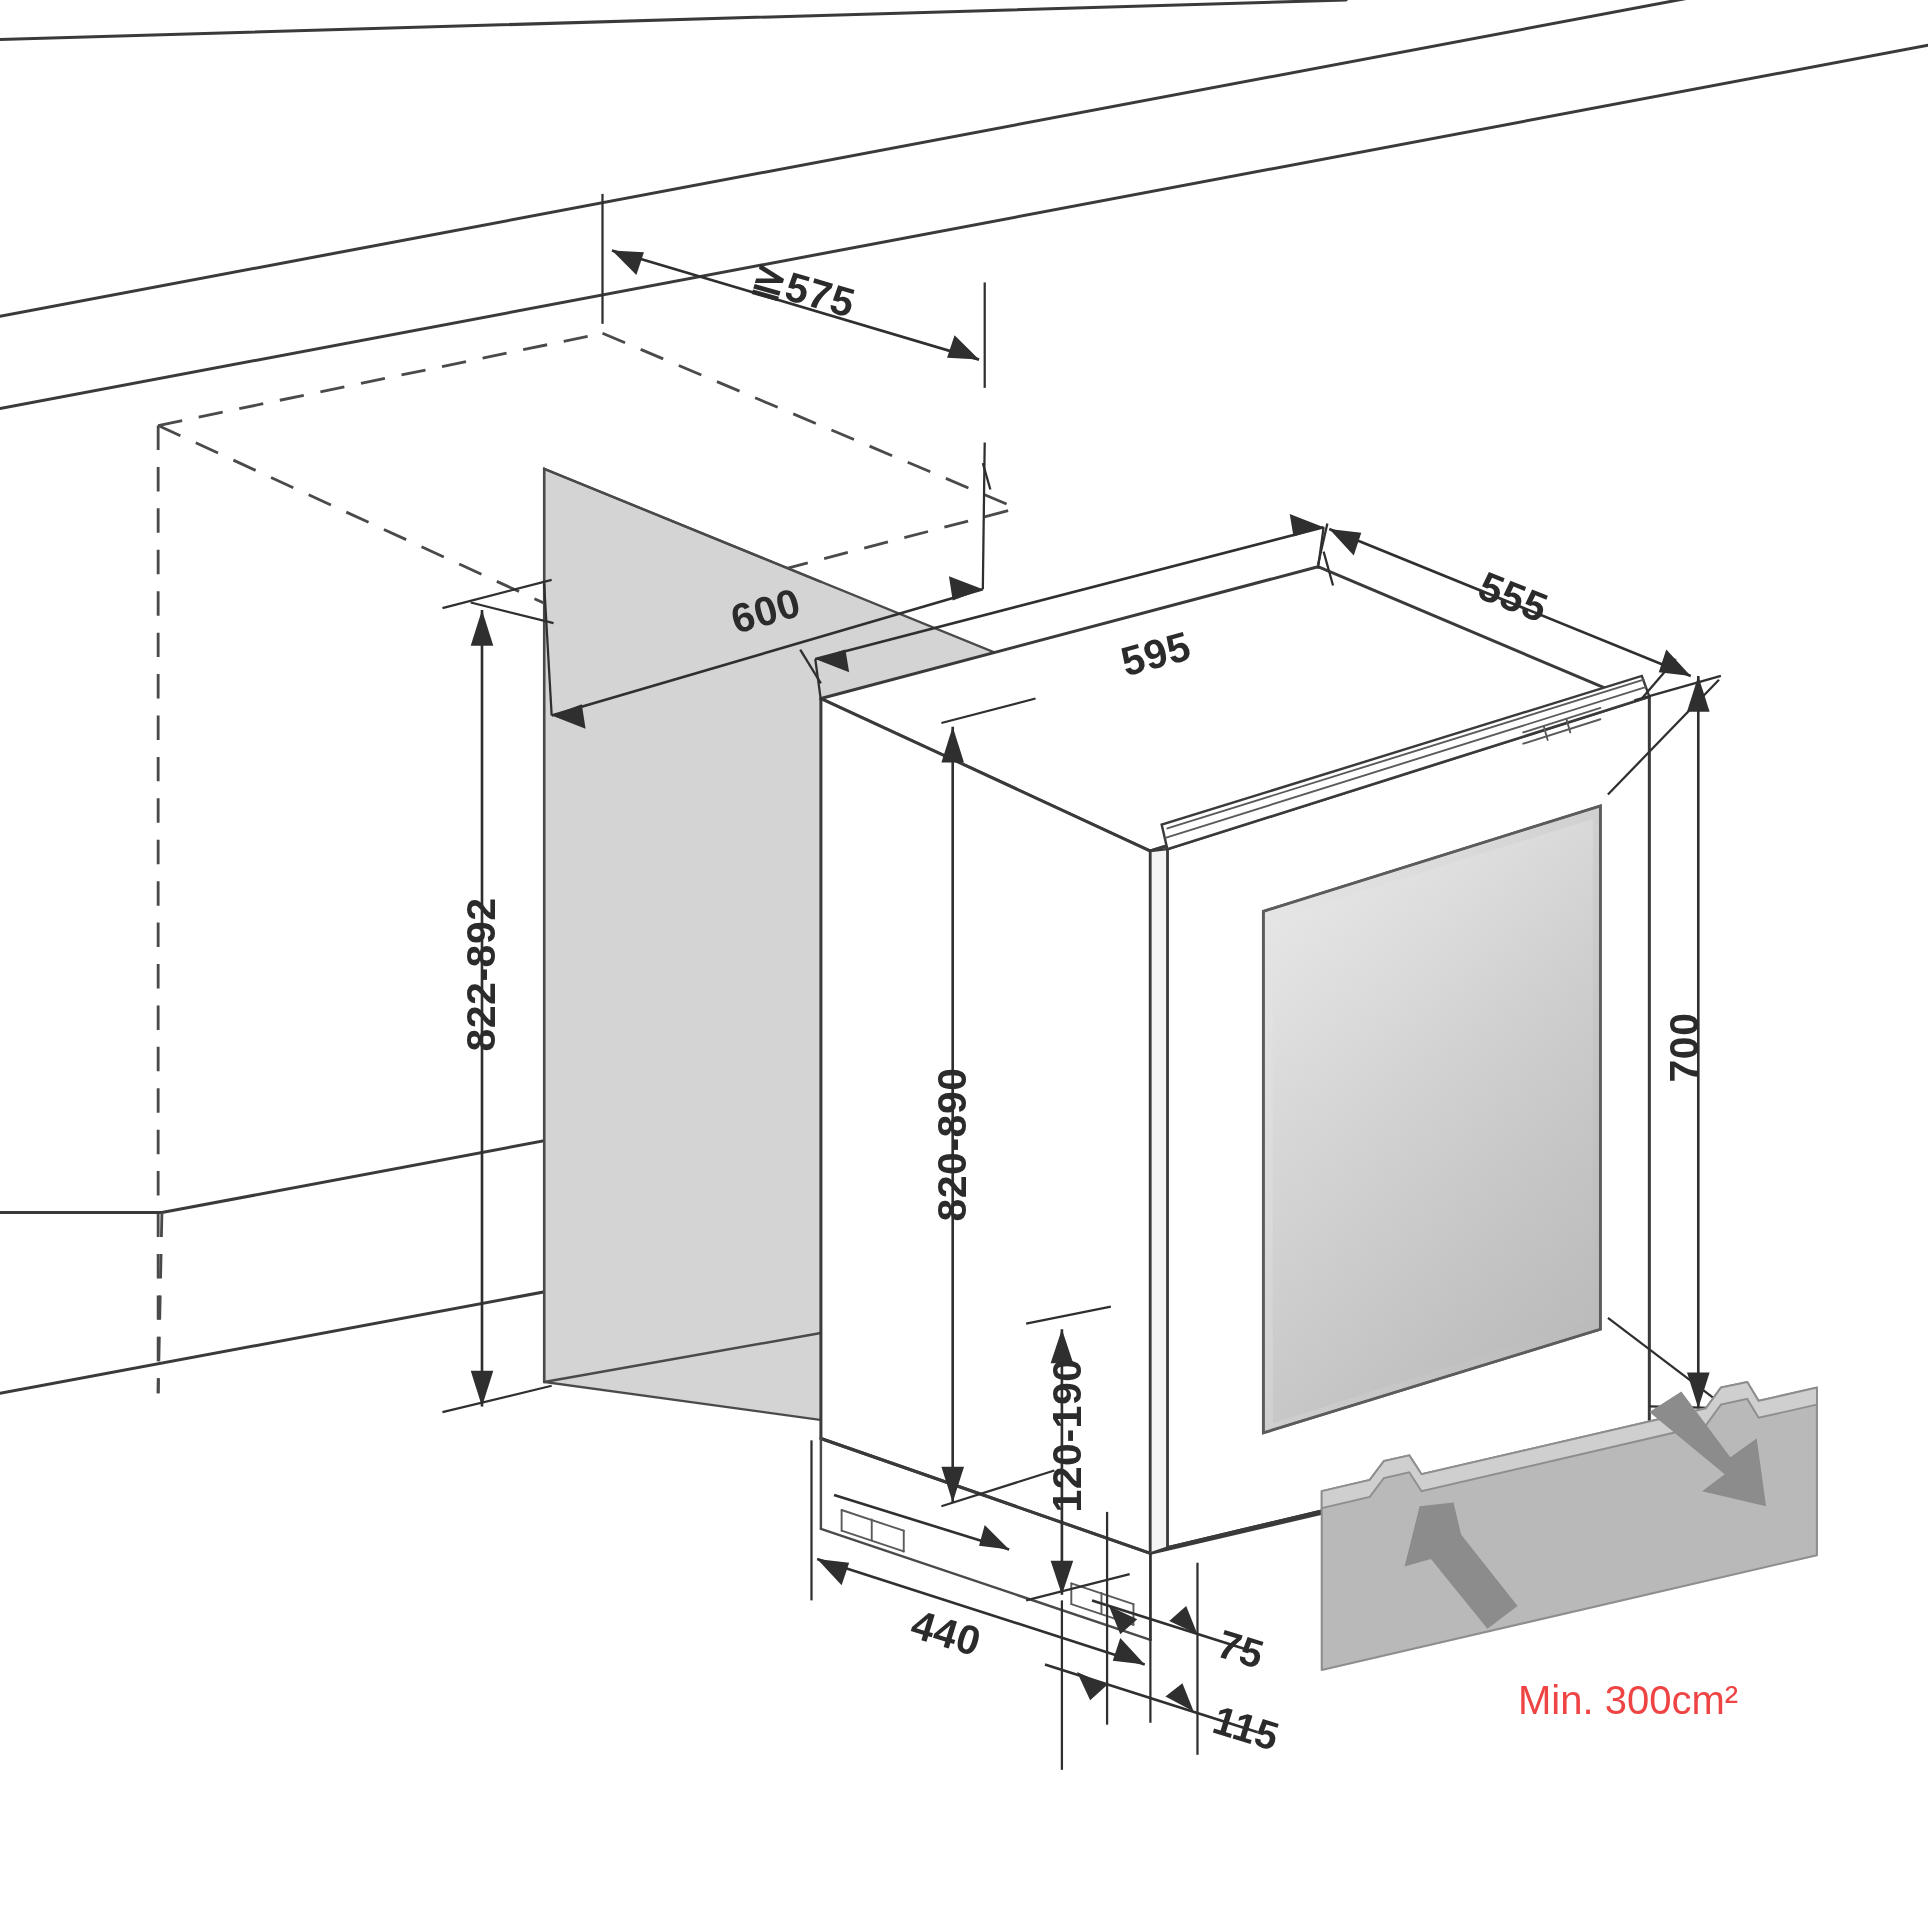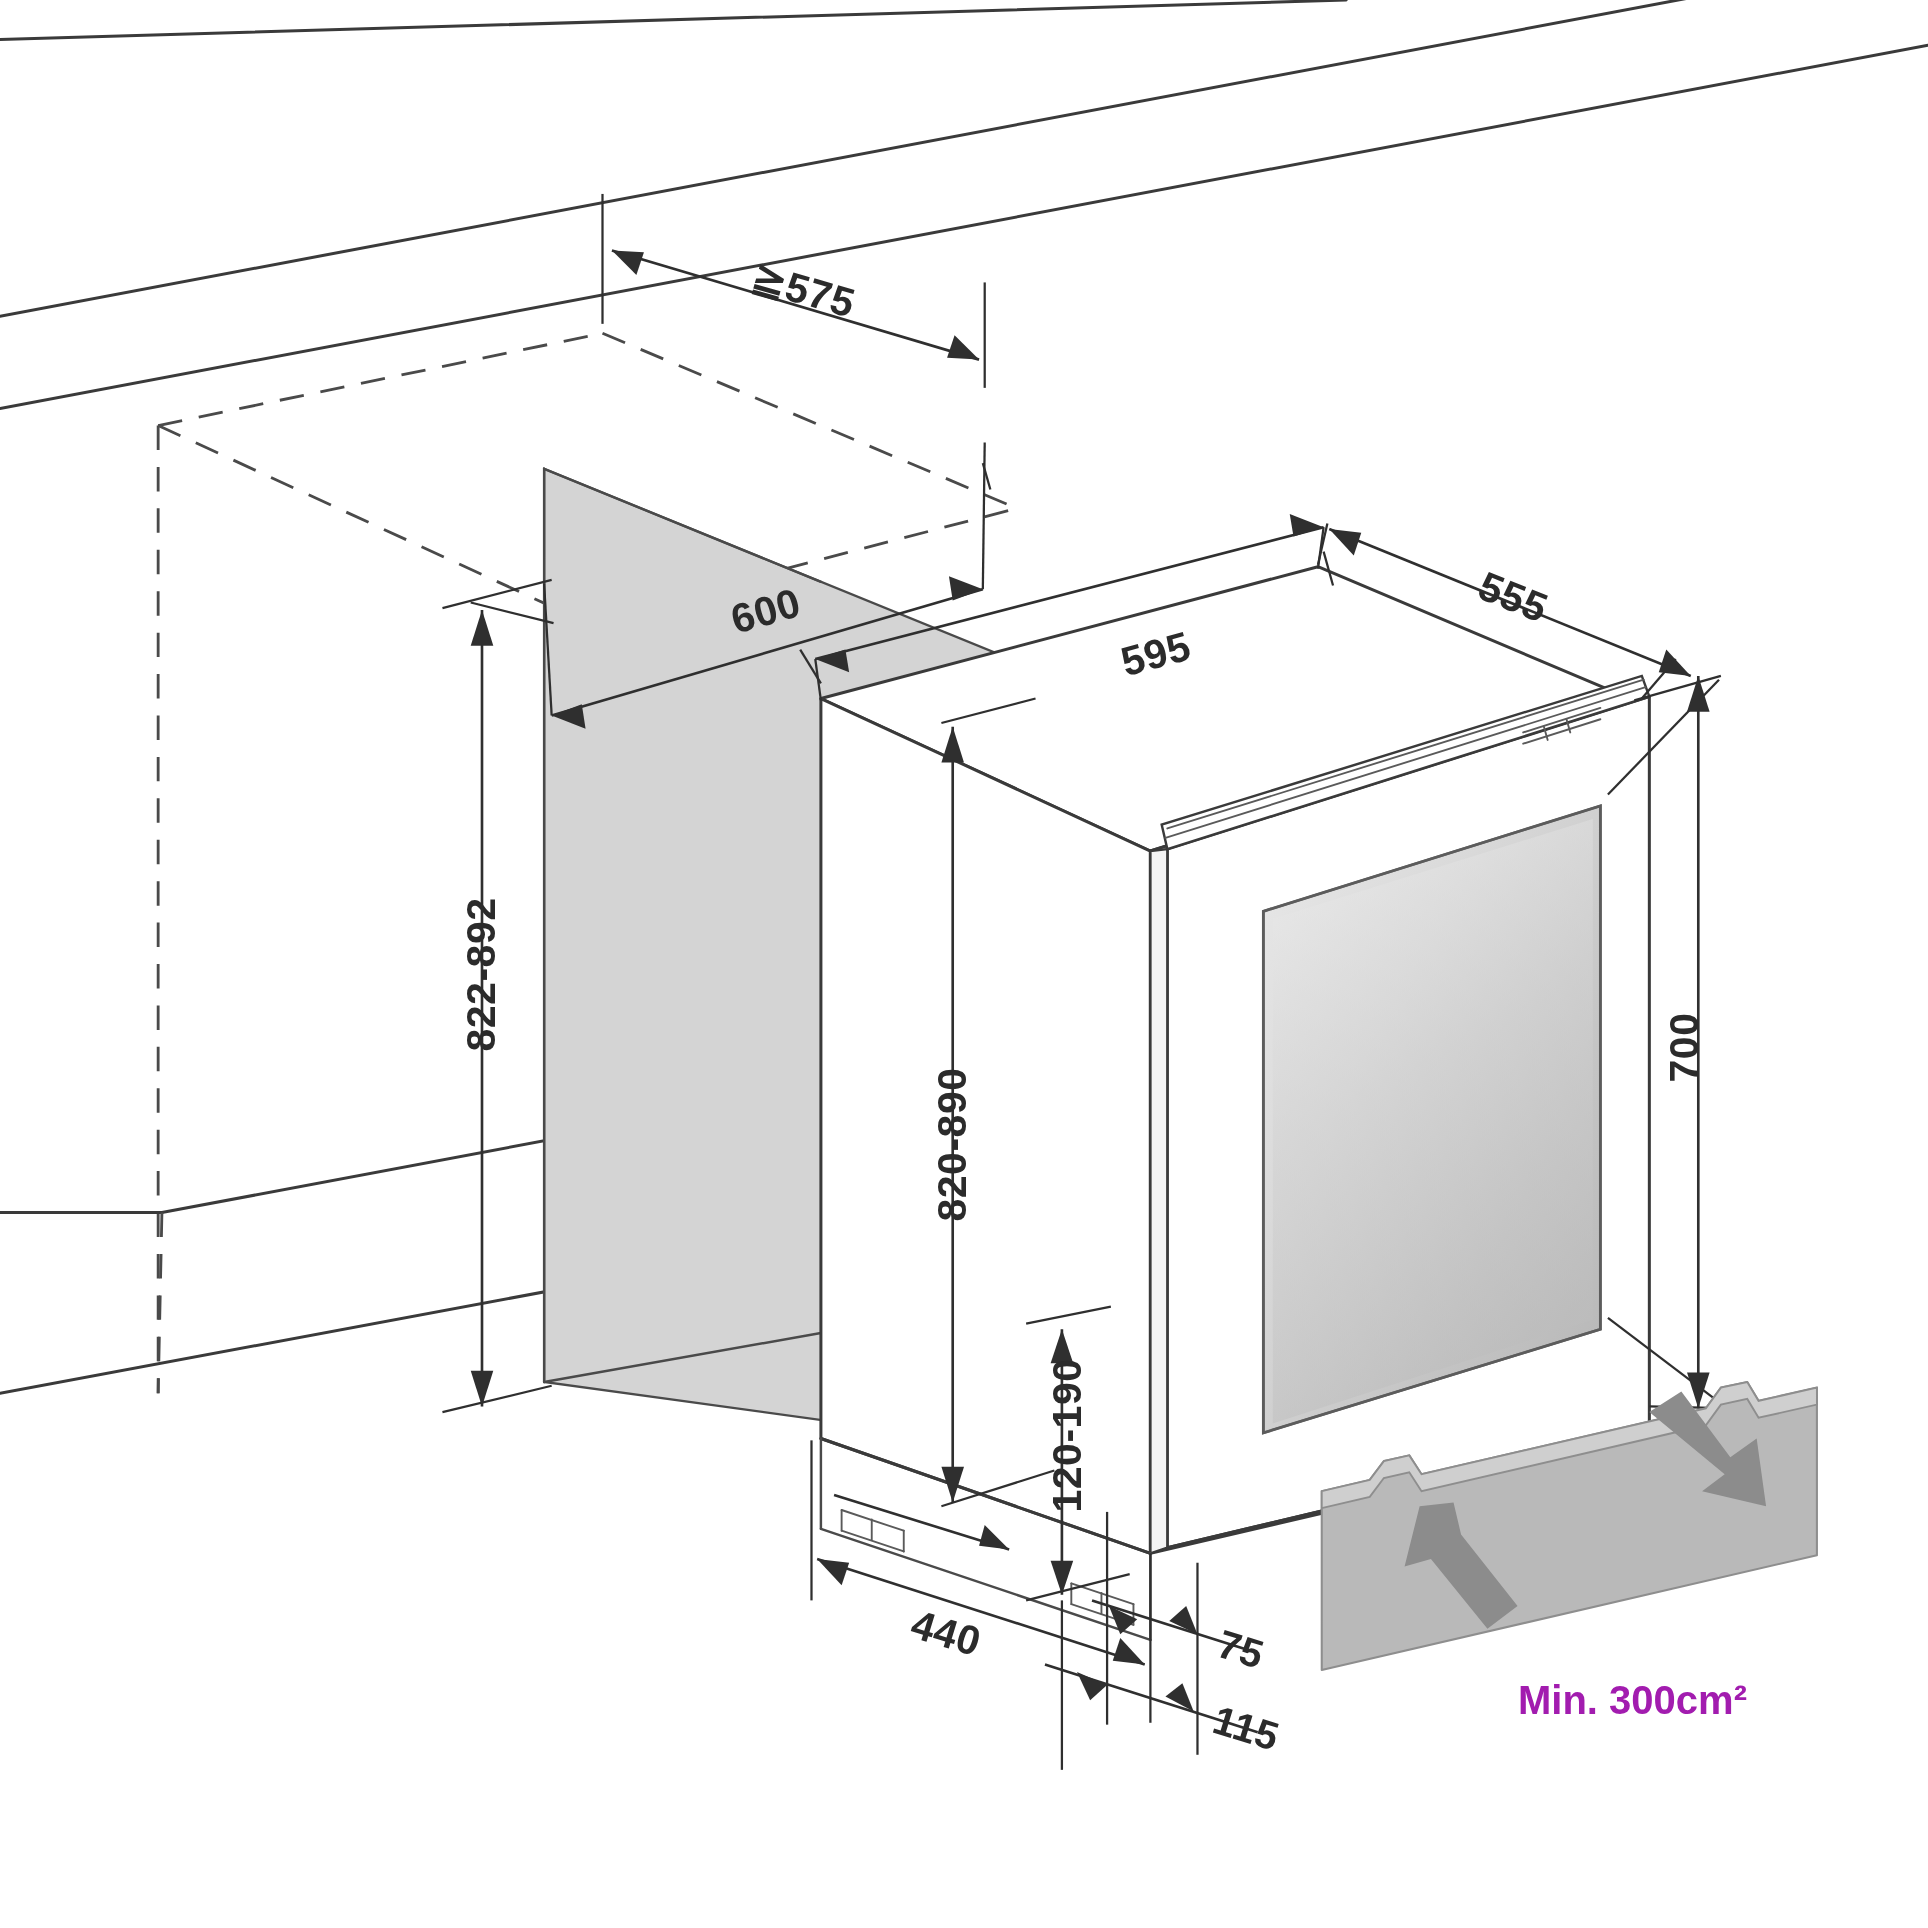--- a/index.html
+++ b/index.html
@@ -34,23 +34,23 @@
     color:#2b2b2b;
     font-family:"Liberation Sans",sans-serif;
     font-weight:700;
     white-space:nowrap;
     letter-spacing:0.5px;
     transform-origin:50% 50%;
     user-select:none;
   }
   .vent-label{
     position:absolute;
-    color:#a21caf;
+    color:#ef4444;
     font-family:"Liberation Sans",sans-serif;
-    font-weight:700;
+    font-weight:400;
     white-space:nowrap;
     user-select:none;
   }
 </style>
 </head>
 <body>
 
 <div id="sheet">
 
   <svg id="drw" viewBox="0 0 2048 2048">

